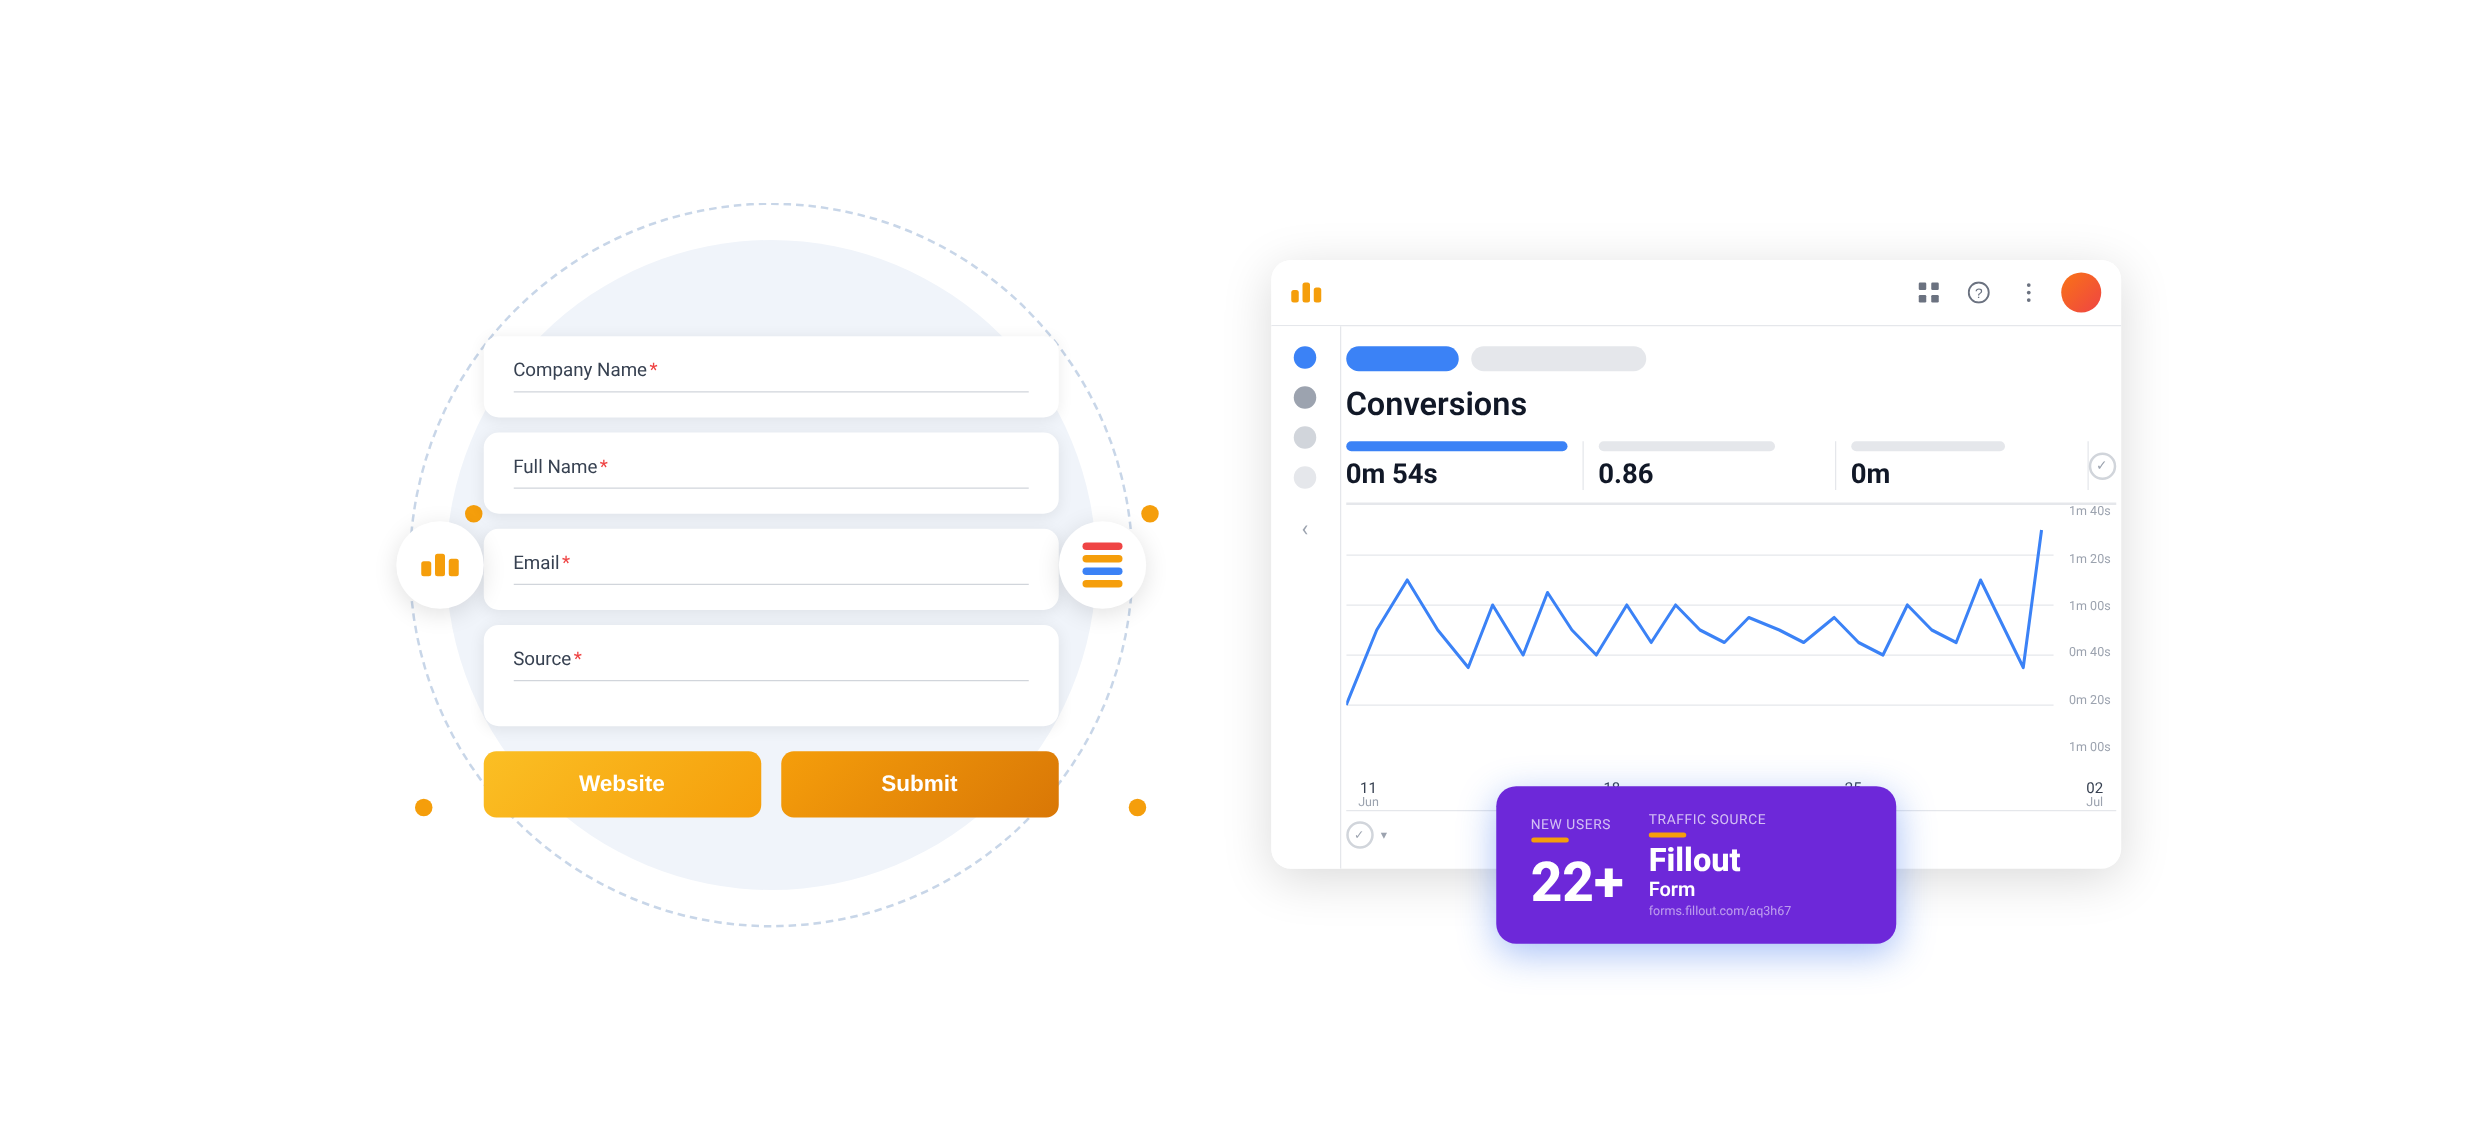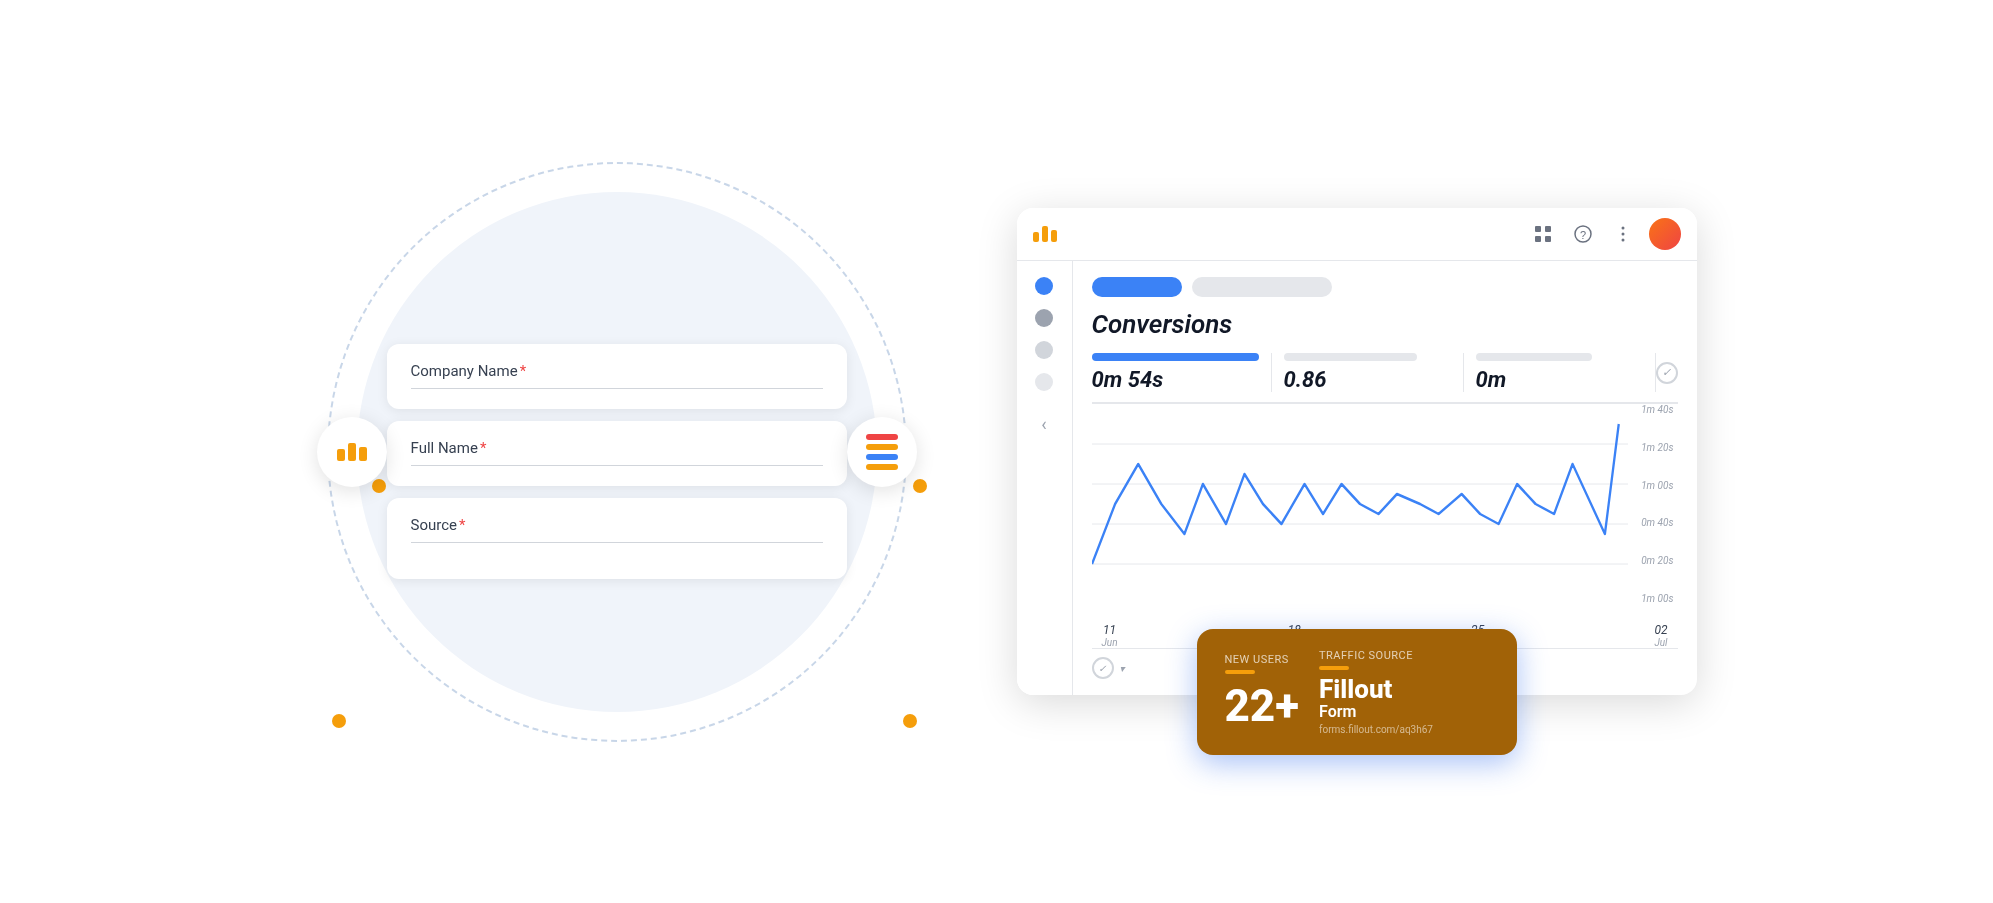--- a/index.html
+++ b/index.html
@@ -271,22 +271,21 @@
     .sidebar-dot-gray3 { background: #e5e7eb; }
 
     .sidebar-chevron {
       color: #9ca3af;
       font-size: 18px;
       margin-top: 8px;
     }
 
     .dashboard-content {
       flex: 1;
-      padding: 16px 19px;
-      font-style: italic;
+      padding: 16px 4px;
     }
 
     
     .progress-row {
       display: flex;
       align-items: center;
       gap: 10px;
       margin-bottom: 12px;
     }
 
@@ -445,21 +444,21 @@
     .analytics-bar-1 { width: 6px; height: 10px; background: #f59e0b; }
     .analytics-bar-2 { width: 6px; height: 16px; background: #f59e0b; }
     .analytics-bar-3 { width: 6px; height: 12px; background: #f59e0b; }
 
     
     .stats-card {
       position: absolute;
       bottom: -60px;
       left: 50%;
       transform: translateX(-50%);
-      background: #a16207;
+      background: #6d28d9;
       border-radius: 16px;
       padding: 20px 28px;
       width: 320px;
       box-shadow: 0 8px 30px rgba(37,99,235,0.4);
       display: flex;
       align-items: center;
       gap: 20px;
     }
 
     
@@ -516,30 +515,40 @@
       </div>
 
       <div class="form-card">
         <label>
           <span>Full Name</span><span class="required-star">*</span>
         </label>
         <div class="field-line"></div>
       </div>
 
 
+      <div class="form-card">
+        <label>
+          <span>Email</span><span class="required-star">*</span>
+        </label>
+        <div class="field-line"></div>
+      </div>
 
       <div class="form-card details-card">
         <label>
           <span>Source</span><span class="required-star">*</span>
         </label>
         <div class="field-line"></div>
       </div>
 
     </div>
 
+    <div class="form-buttons">
+      <button class="btn-website">Website</button>
+      <button class="btn-submit">Submit</button>
+    </div>
 
   </div>
 
   <div class="dashboard-section">
 
     <div class="dashboard-window">
 
       <div class="dashboard-topbar">
         <div class="topbar-logo">
           <div class="analytics-icon">

